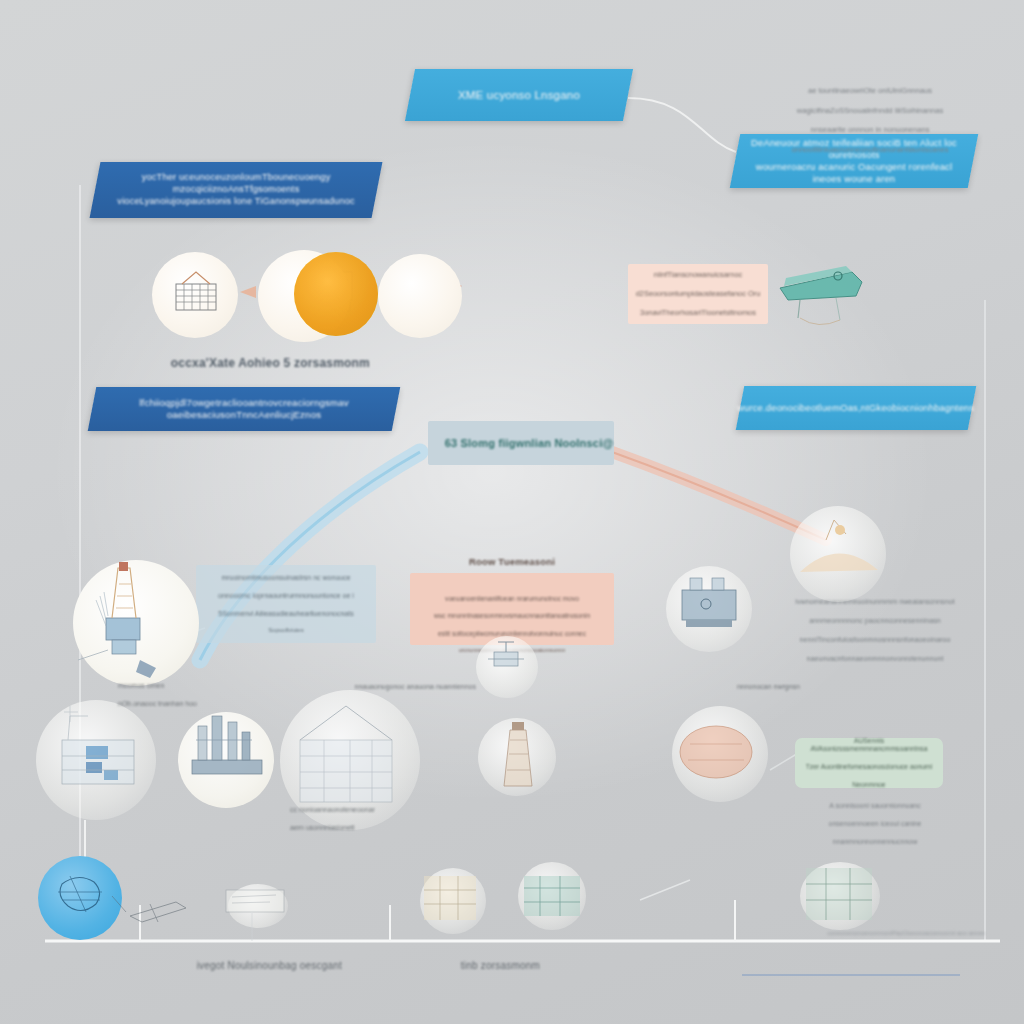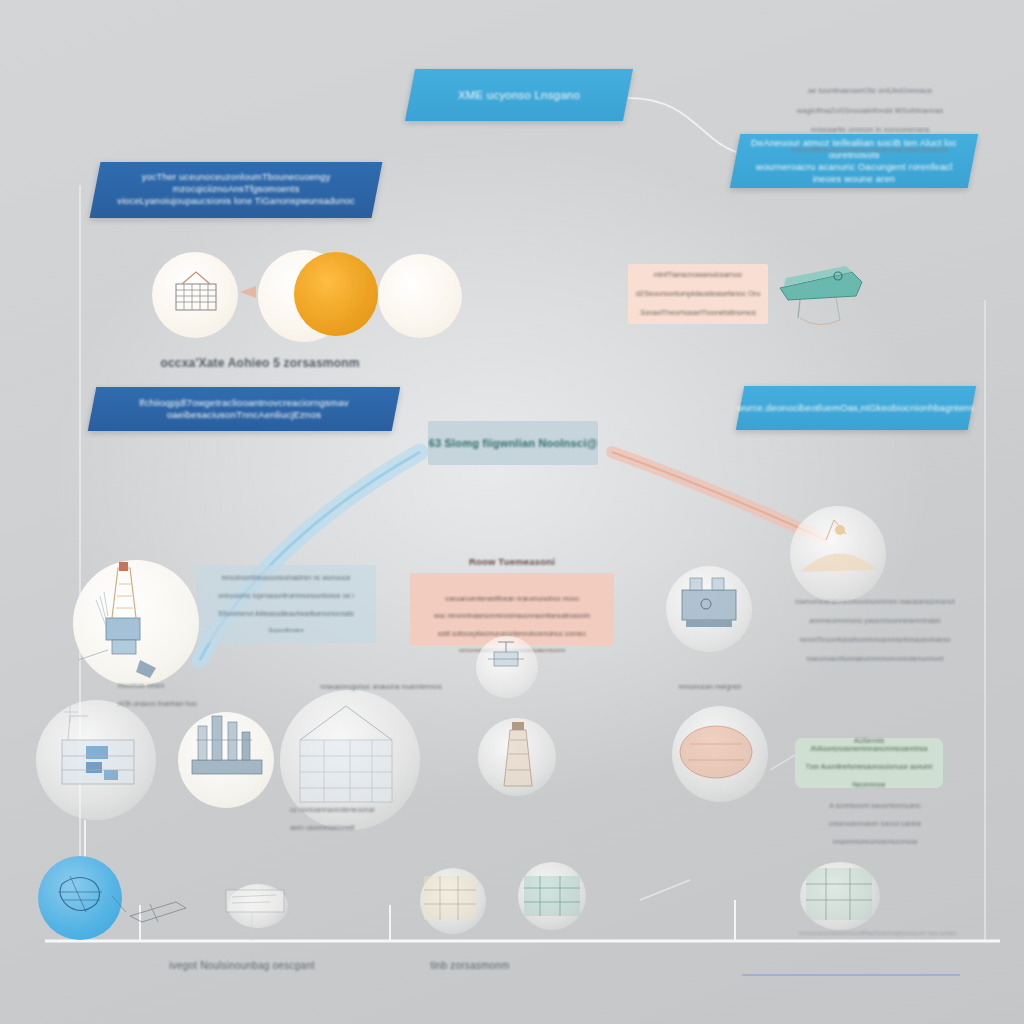--- a/index.html
+++ b/index.html
@@ -36,21 +36,21 @@
   .circ{position:absolute;border-radius:50%;}
   .c-blue{background:radial-gradient(circle at 38% 32%,#9fd3ee 0%,#74bfe6 55%,#58b2e0 100%);}
   .c-blue-solid{background:radial-gradient(circle at 40% 35%,#8ccbee 0%,#53b3e4 60%,#3aa6de 100%);}
   .c-cream{background:radial-gradient(circle at 40% 35%,#ffffff 0%,#fbf6ee 55%,#f2ece1 100%);}
   .c-amber{background:radial-gradient(circle at 40% 35%,#ffd978 0%,#f6c74f 60%,#efbe3f 100%);}
   .c-pale{background:radial-gradient(circle at 42% 36%,#ffffff 0%,#f7f6f0 60%,#eceae0 100%);}
   .c-ghost{background:radial-gradient(circle at 42% 36%,rgba(255,255,255,.85) 0%,rgba(250,250,246,.45) 60%,rgba(245,245,240,0) 100%);}
 
   svg.ov{position:absolute;left:0;top:0;width:1024px;height:1024px;pointer-events:none;}
 
-  .cap{position:absolute;color:#6d7276;text-align:center;}
+  .cap{position:absolute;color:#6d7276;text-align:right;}
   .cap-t{color:#2b6f6b;}
   .lbl{position:absolute;color:#7d8287;}
 </style>
 </head>
 <body>
 
 <div id="stage">
 
   <svg class="ov" viewBox="0 0 1024 1024">
 
@@ -178,21 +178,21 @@
     <g opacity="0.85">
       <path d="M780 288 L852 272 L862 282 L856 296 L788 300 Z" fill="#59b5a8" stroke="#2f8578" stroke-width="1"></path>
       <path d="M786 278 L846 266 L852 272 L784 286 Z" fill="#7ecabe" opacity="0.9"></path>
       <circle cx="838" cy="276" r="4" fill="none" stroke="#1e6b60" stroke-width="1.2"></circle>
       <line x1="800" y1="300" x2="798" y2="318" stroke="#86a79f" stroke-width="1.2"></line>
       <line x1="836" y1="298" x2="840" y2="320" stroke="#9db9b2" stroke-width="1"></line>
       <path d="M800 318 Q818 330 840 320" fill="none" stroke="#c8b49a" stroke-width="1"></path>
     </g>
   </svg>
 
-  <div class="box bx-steel" style="left:428px;top:421px;width:170px;height:44px;display:flex;align-items:center;justify-content:center;">
+  <div class="box bx-steel" style="left:428px;top:421px;width:170px;height:44px;display:flex;align-items:center;justify-content:center;padding-left:16px;">
     <span class="blur cap-t" style="font-size:11px;font-weight:700;">63 Slomg fiigwnlian Noolnsci@</span>
   </div>
 
   <div class="box" style="left:196px;top:565px;width:180px;height:78px;background:rgba(197,216,228,0.65);
               display:flex;align-items:center;justify-content:center;">
     <div class="blur2" style="font-size:7px;color:#5f6e78;">
       <div>mruoinomtmusoonsuinastrsn nc wonuuce</div>
       <div>onnoocrnc loprnaountrurmnonuuntonce oe i</div>
       <div>5Sonmenvi Aiiieasudieauhearliuenonocnats</div>
       <div style="font-size:6px;">Sopuollviuies</div>

